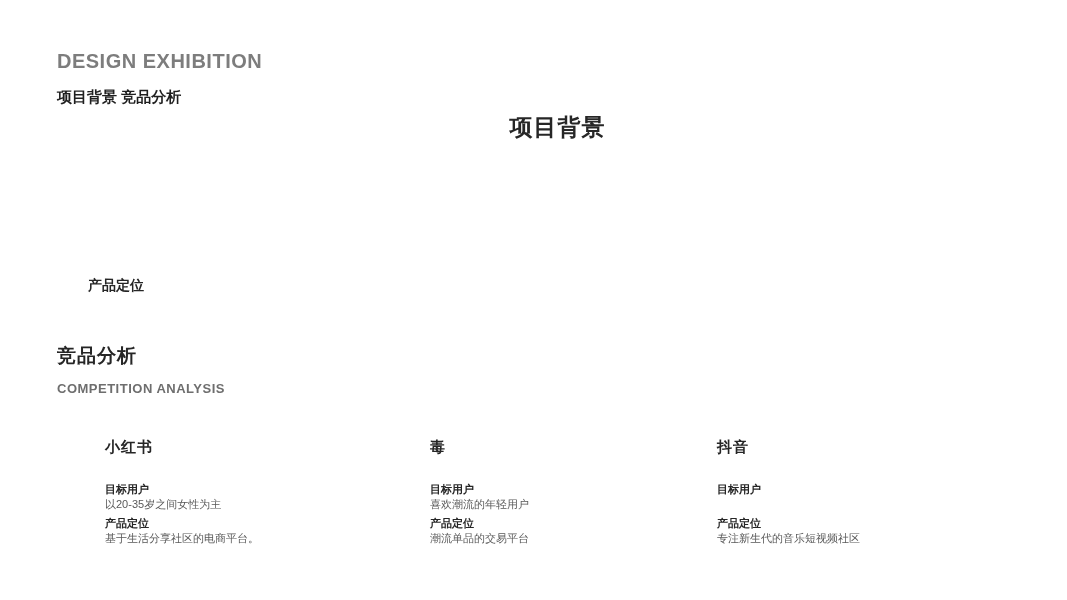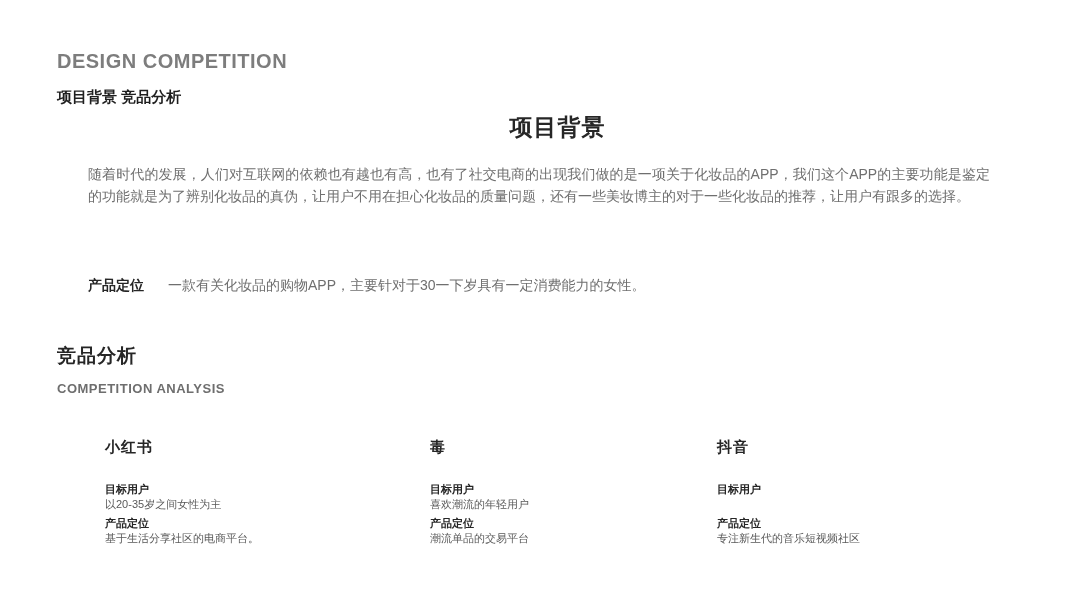--- a/index.html
+++ b/index.html
@@ -85,31 +85,29 @@
   }
   .competitor .row .value {
     font-size: 11px; color: #595959; white-space: nowrap;
   }
 </style>
 </head>
 <body>
 
 <div class="page">
 
-  <div class="brand-title">DESIGN COMPETITION</div>
+  <div class="brand-title">DESIGN EXHIBITION</div>
 
   <div class="breadcrumb">项目背景 竞品分析</div>
 
   <div class="section-title-center">项目背景</div>
 
-  <div class="description">随着时代的发展，人们对互联网的依赖也有越也有高，也有了社交电商的出现我们做的是一项关于化妆品的APP，我们这个APP的主要功能是鉴定的功能就是为了辨别化妆品的真伪，让用户不用在担心化妆品的质量问题，还有一些美妆博主的对于一些化妆品的推荐，让用户有跟多的选择。</div>
 
   <div class="positioning-row">
     <span class="label">产品定位</span>
-    <span class="value">一款有关化妆品的购物APP，主要针对于30一下岁具有一定消费能力的女性。</span>
   </div>
 
   <div class="competition-title">竞品分析</div>
 
   <div class="competition-subtitle">COMPETITION ANALYSIS</div>
 
   <div class="competitor col-0">
     <div class="name">小红书</div>
     <div class="row r1">
       <span class="label">目标用户</span>

